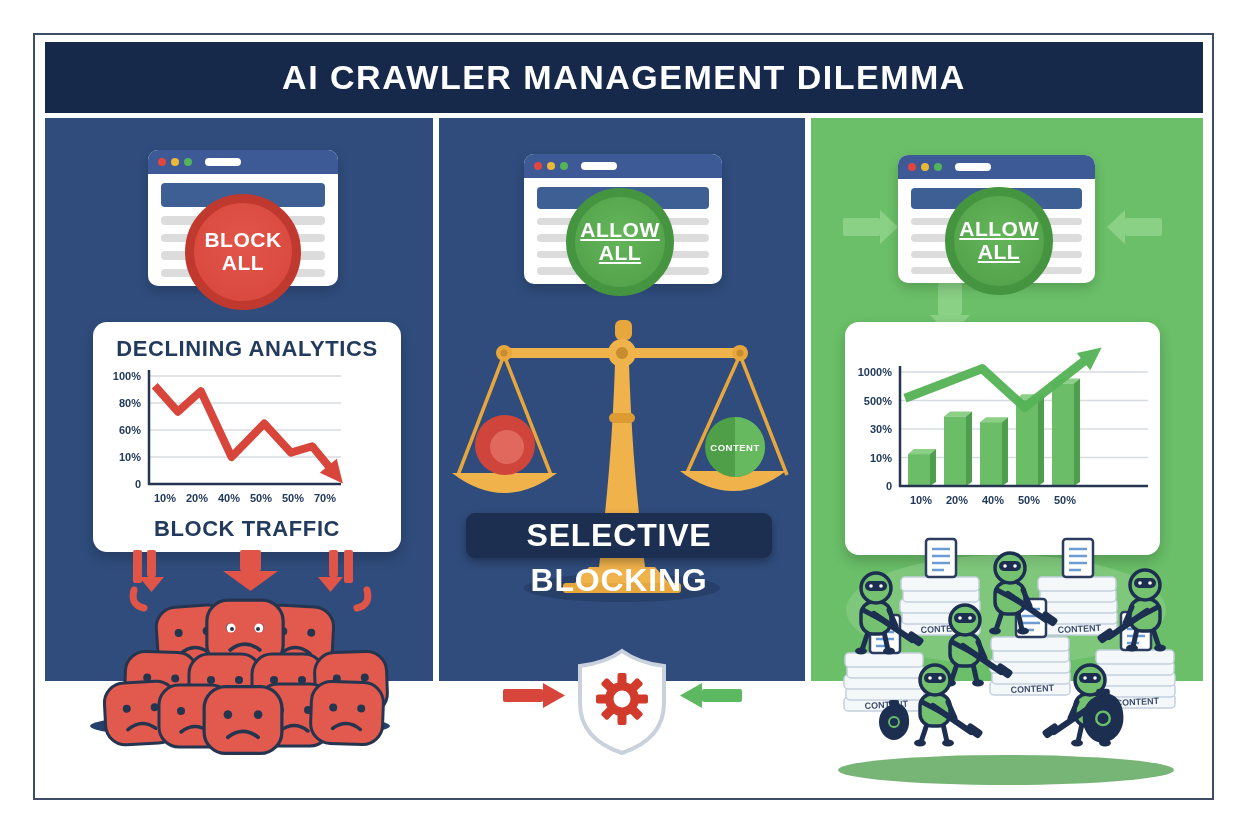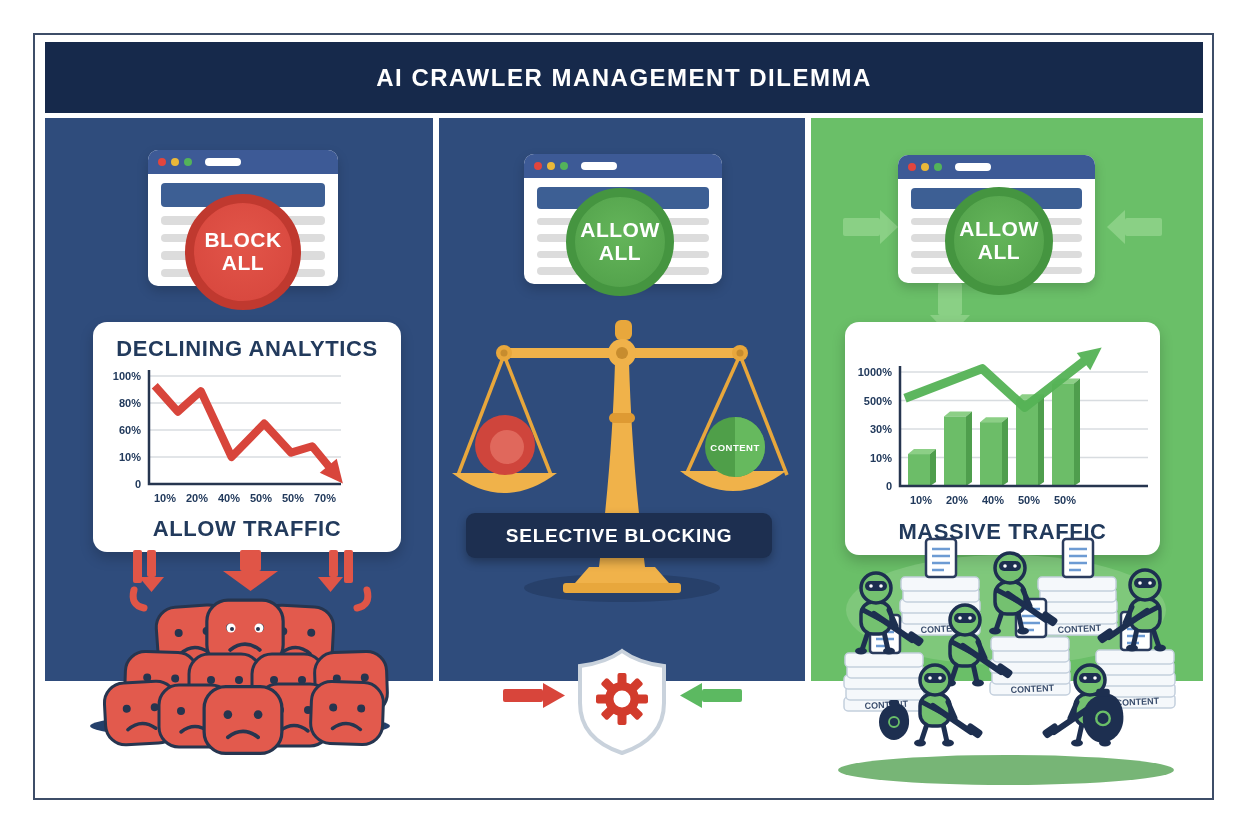--- a/index.html
+++ b/index.html
@@ -3,21 +3,21 @@
 <meta charset="utf-8">
 <style>
   html,body{margin:0;padding:0;background:#fff;}
   *{box-sizing:border-box;}
   .canvas{position:relative;width:1248px;height:832px;background:#fff;overflow:hidden;
           font-family:"Liberation Sans",sans-serif;}
   .frame{position:absolute;left:33px;top:33px;width:1181px;height:767px;
          border:2px solid var(--frame-border,#3d4d68);}
   .header{position:absolute;left:45px;top:42px;width:1158px;height:71px;
           background:var(--header-bg,#16294b);display:flex;align-items:center;justify-content:center;}
-  .header h1{margin:0;color:#fff;font-size:24px;font-weight:800;letter-spacing:1.5px;}
+  .header h1{margin:0;color:#fff;font-size:34px;font-weight:800;letter-spacing:1.5px;}
 
   .panel{position:absolute;top:118px;height:563px;}
   .panel.blue{background:var(--panel-blue,#2f4c7c);}
   .panel.green{background:var(--panel-green,#6abf68);}
   #panel-left{left:45px;width:388px;}
   #panel-mid{left:439px;width:366px;}
   #panel-right{left:811px;width:392px;}
 
   
   .browser{position:absolute;background:#fff;border-radius:10px;box-shadow:0 5px 12px rgba(0,0,0,.18);}
@@ -28,32 +28,32 @@
   .pill{width:36px;height:8px;background:#fff;border-radius:4px;margin-left:8px;}
   .browser .bbody{position:absolute;left:0;right:0;top:24px;bottom:0;padding:9px 13px;
                   display:flex;flex-direction:column;gap:9px;}
   .hero{height:26px;background:#3d5f94;border-radius:4px;}
   .pline{height:9px;background:#dcdcdc;border-radius:4px;}
 
   .badge{position:absolute;border-radius:50%;display:flex;align-items:center;justify-content:center;
          text-align:center;font-weight:800;color:#fff;font-size:21px;line-height:1.08;
          letter-spacing:.5px;padding:0 14px;}
   .badge.red{border:9px solid #c0392f;background:radial-gradient(circle at 50% 42%,#e25549,#d6453c);}
-  .badge.grn{border:9px solid #459540;background:radial-gradient(circle at 50% 42%,#64b55a,#4f9e48);}
+  .badge.grn{border:9px solid #459540;background:radial-gradient(circle at 50% 42%,#64b55a,#4f9e48);text-decoration:underline;}
 
   .card{position:absolute;background:var(--card-white,#fff);border-radius:14px;
         box-shadow:0 6px 14px rgba(0,0,0,.2);}
   .card-title,.card-caption{position:absolute;left:0;right:0;text-align:center;
         font-weight:800;font-size:22px;color:var(--text-navy,#223a5c);letter-spacing:.6px;}
   .card-title{top:14px;}
   .card-caption{bottom:10px;}
   .chart{position:absolute;}
 
   .banner{position:absolute;background:var(--banner-navy,#1d2f50);border-radius:9px;
-          color:#fff;font-weight:800;font-size:19px;letter-spacing:.8px;text-align:center;
+          color:#fff;font-weight:800;font-size:32px;letter-spacing:.8px;text-align:center;
           box-shadow:0 4px 10px rgba(0,0,0,.3);z-index:4;}
   svg{overflow:visible;display:block;}
   svg text{font-family:"Liberation Sans",sans-serif;}
   .tick{font-size:11px;font-weight:700;fill:#223a5c;}
   .abs{position:absolute;}
 </style>
 </head>
 <body>
 
 <div class="canvas">
@@ -103,21 +103,21 @@
           </defs>
           <polyline points="53.76,19.72 76.8,45.64 99.84,25.120000000000005 130.56,91 163.2,57.519999999999996 190.07999999999998,86.68 211.2,80.2 234.24,108.28" fill="none" stroke="#d8453b" stroke-width="8" stroke-linejoin="round" marker-end="url(#arr-line)"></polyline>
           <path d="M48,4 L48,118 L240,118" stroke="#26354f" stroke-width="2.5" fill="none"></path>
           <text x="64" y="136" text-anchor="middle" class="tick">10%</text>
           <text x="96" y="136" text-anchor="middle" class="tick">20%</text>
           <text x="128" y="136" text-anchor="middle" class="tick">40%</text>
           <text x="160" y="136" text-anchor="middle" class="tick">50%</text>
           <text x="192" y="136" text-anchor="middle" class="tick">50%</text>
           <text x="224" y="136" text-anchor="middle" class="tick">70%</text>
         </svg>
-      <div class="card-caption">ALLOW TRAFFIC</div>
+      <div class="card-caption">BLOCK TRAFFIC</div>
     </div>
 
     <svg class="abs" style="left:83px;top:432px" width="245" height="62" viewBox="0 0 245 62">
       <g fill="#e05547" stroke="none">
         <rect x="5" y="0" width="9" height="33" rx="2"></rect>
         <rect x="19" y="0" width="9" height="27" rx="2"></rect>
         <polygon points="11,27 36,27 23.5,42"></polygon>
         <rect x="112" y="0" width="21" height="21" rx="2"></rect>
         <polygon points="95,21 150,21 122.5,41"></polygon>
         <rect x="201" y="0" width="9" height="27" rx="2"></rect>
@@ -309,21 +309,20 @@
           <rect x="199" y="21.39999999999999" width="22" height="102.60000000000001" fill="#6cbd68"></rect>
           <text x="212" y="142" text-anchor="middle" class="tick">50%</text>
           <defs>
             <marker id="arr-trend" markerWidth="26" markerHeight="26" refX="13" refY="13" orient="auto" markerUnits="userSpaceOnUse">
               <path d="M2,2 L25,13 L2,24 Z" fill="#55b356"></path>
             </marker>
           </defs>
           <polyline points="52,36.22 129.2,6.579999999999998 171.66,45.34 239.21,-7.099999999999994" fill="none" stroke="#55b356" stroke-width="9" stroke-linejoin="round" marker-end="url(#arr-trend)" opacity="0.95"></polyline>
           <path d="M47,4 L47,124 L295,124" stroke="#26354f" stroke-width="2.5" fill="none"></path>
         </svg>
-      <div class="card-caption">MASSIVE TRAFFIC</div>
     </div>
 
     <svg class="abs" style="left:5px;top:432px" width="382" height="240" viewBox="0 0 382 240">
       <defs>
         <g id="stack">
           <g stroke="#c3cfdd" stroke-width="1.5" fill="#f5f8fb">
             <rect x="-40" y="36" width="80" height="14" rx="4"></rect>
             <rect x="-38" y="25" width="78" height="14" rx="4"></rect>
             <rect x="-40" y="14" width="80" height="14" rx="4"></rect>
             <rect x="-37" y="3" width="76" height="14" rx="4"></rect>

